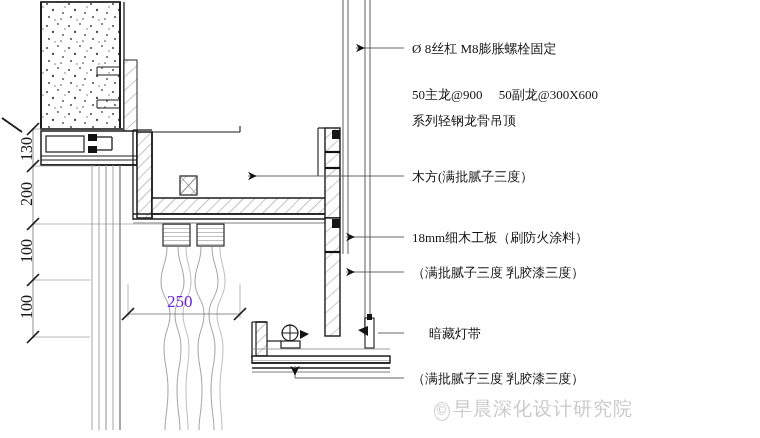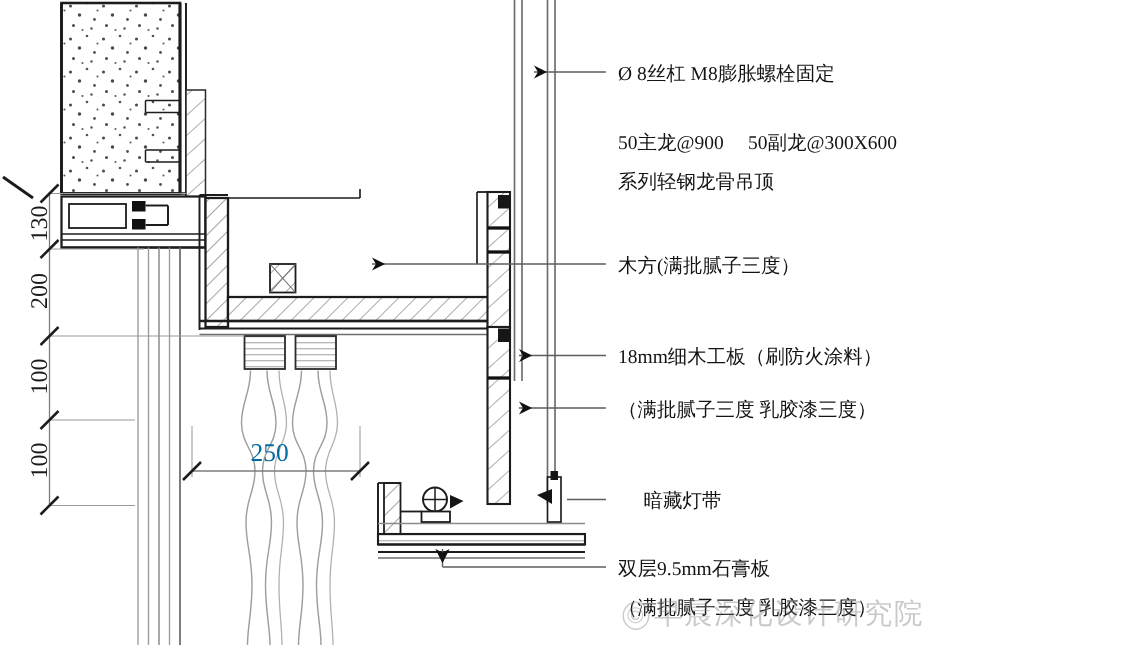--- a/index.html
+++ b/index.html
@@ -36,30 +36,30 @@
     position: absolute;
     color: #1a1a1a;
     font-family: "Liberation Serif", "DejaVu Serif", serif;
     font-size: 16px;
     white-space: nowrap;
     transform-origin: 50% 50%;
   }
   .dim-vert { transform: rotate(-90deg); }
   .dim-h {
     position: absolute;
-    color: #0369a1;
+    color: #6d28d9;
     font-family: "Liberation Serif", "DejaVu Serif", serif;
     font-size: 17px;
     white-space: nowrap;
   }
   #watermark {
     position: absolute;
-    left: 415px;
+    left: 434px;
     top: 396px;
-    font-family: Liberation Sans, sans-serif;
+    font-family: Liberation Mono, monospace;
     font-size: 19px;
     color: rgba(120,120,120,0.40);
     white-space: nowrap;
     letter-spacing: 1px;
     pointer-events: none;
     text-align: center;
   }
   #watermark .wm-mark {
     font-size: 15px;
     border: 1px solid rgba(120,120,120,0.38);
@@ -291,21 +291,20 @@
 
   <div class="ann-blk" style="left:412px; top:260px;">
     <div class="ann" style="position:relative;">（满批腻子三度  乳胶漆三度）</div>
   </div>
 
   <div class="ann-blk" style="left:412px; top:321px;">
     <div class="ann" style="position:relative;margin-left:17px;">暗藏灯带</div>
   </div>
 
   <div class="ann-blk" style="left:412px; top:366px;">
-    <div class="ann" style="position:relative;">双层9.5mm石膏板</div>
     <div class="ann" style="position:relative;">（满批腻子三度  乳胶漆三度）</div>
   </div>
 
   <div id="watermark">
     <span class="wm-mark">©</span><span>早晨深化设计研究院</span>
   </div>
 
 </div>
 
 </body></html>

